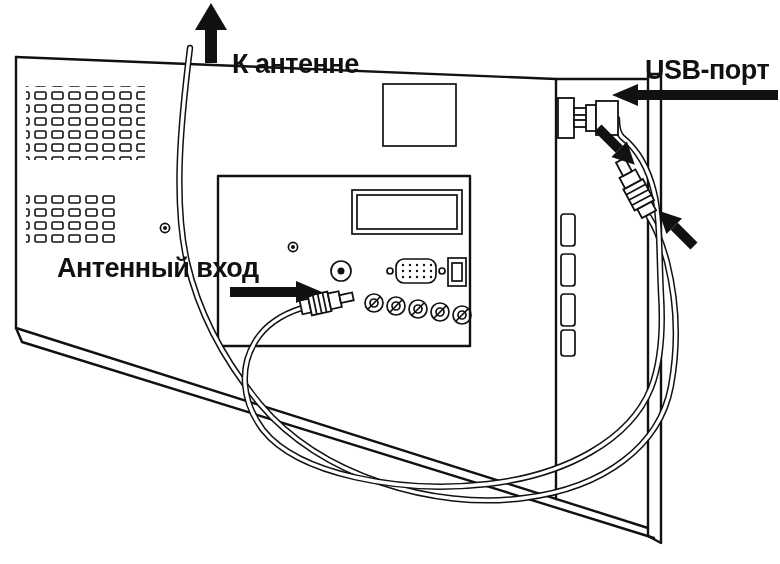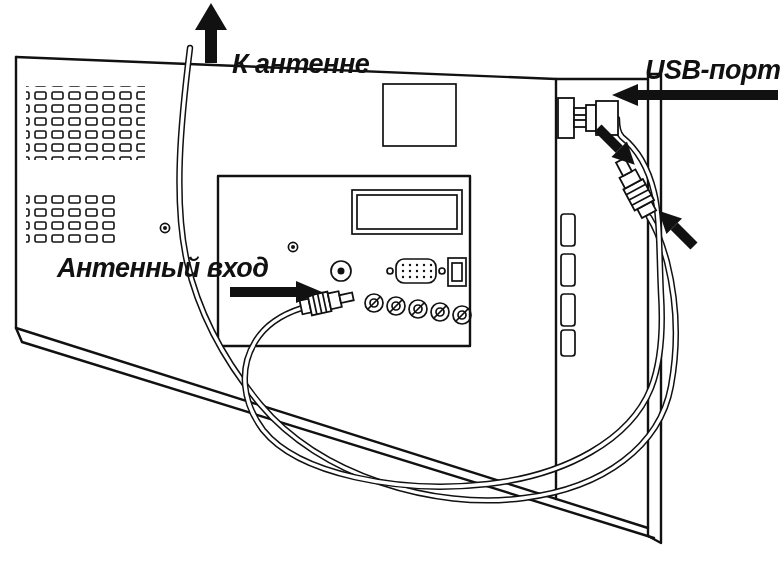--- a/index.html
+++ b/index.html
@@ -1,16 +1,16 @@
 <!DOCTYPE html>
 <html><head>
 <meta charset="utf-8">
 <style>
   html,body{margin:0;padding:0;background:#fff;}
-  .stage{position:relative;width:780px;height:564px;background:#fff;overflow:hidden;font-style:italic;}
+  .stage{position:relative;width:780px;height:564px;background:#fff;overflow:hidden;}
   svg{display:block;}
   .ln{fill:none;stroke:#111;stroke-width:2.4;stroke-linecap:round;stroke-linejoin:round;}
   .thin{fill:none;stroke:#111;stroke-width:1.7;}
   .part{fill:#fff;stroke:#111;stroke-width:1.8;}
   .dot{fill:#111;stroke:none;}
   .cable-out{fill:none;stroke:#111;stroke-width:6.4;stroke-linecap:round;}
   .cable-in{fill:none;stroke:#fff;stroke-width:3.4;stroke-linecap:round;}
   .arr{fill:#111;stroke:none;}
   .lbl{font-family:"Liberation Sans",sans-serif;font-size:27px;font-weight:600;letter-spacing:-0.5px;fill:#111;}
 </style>

